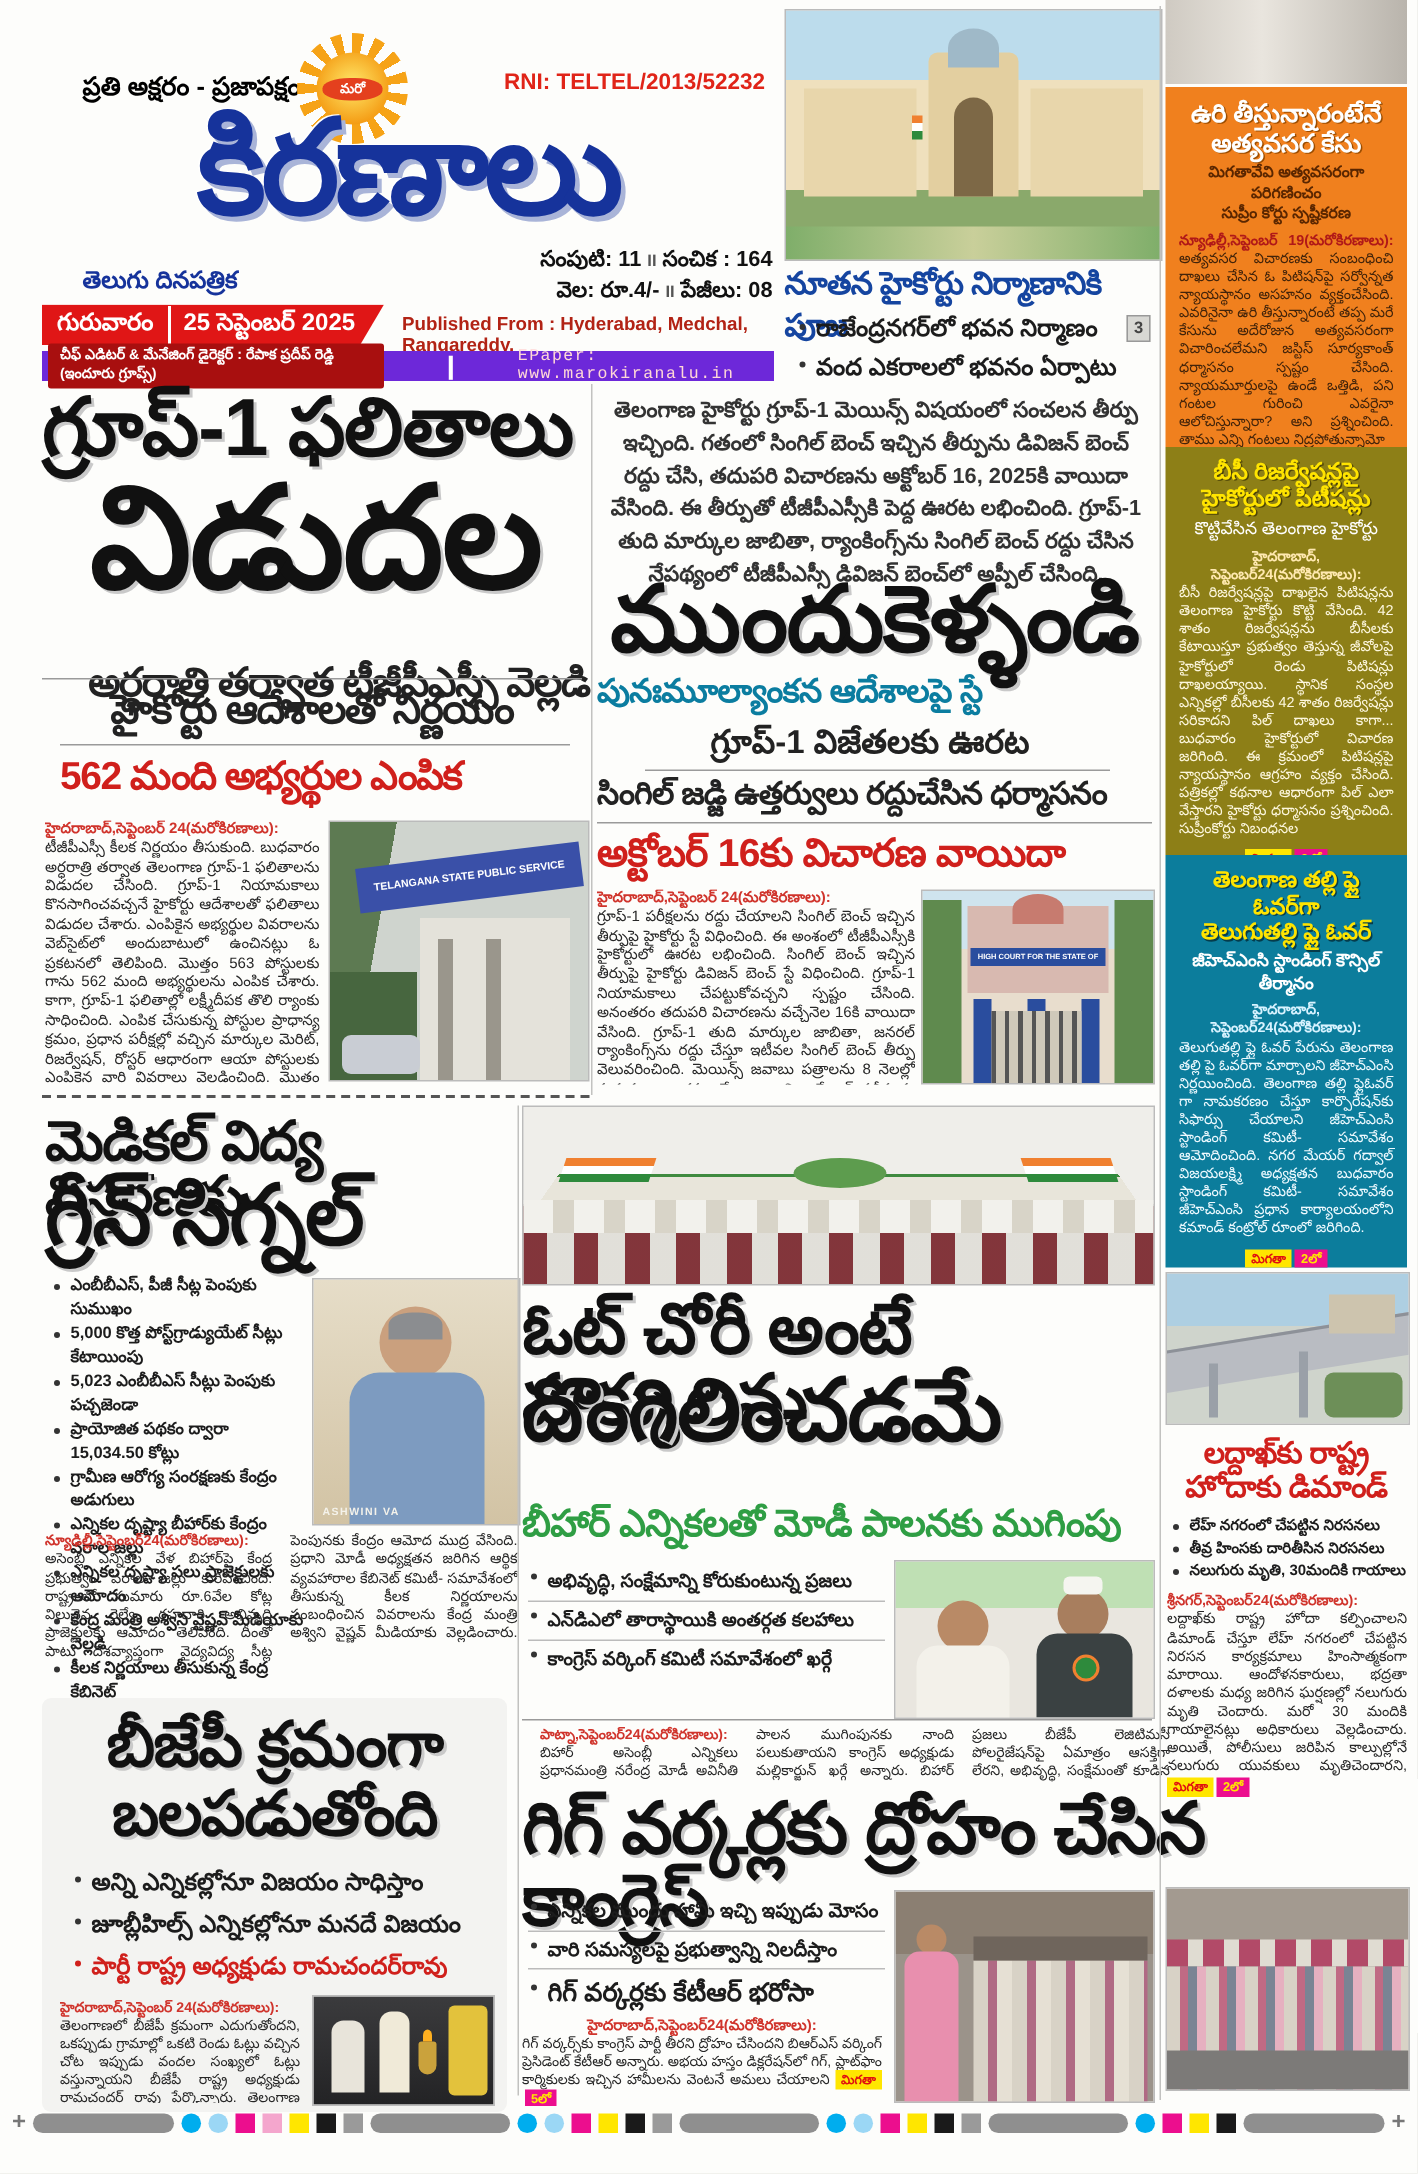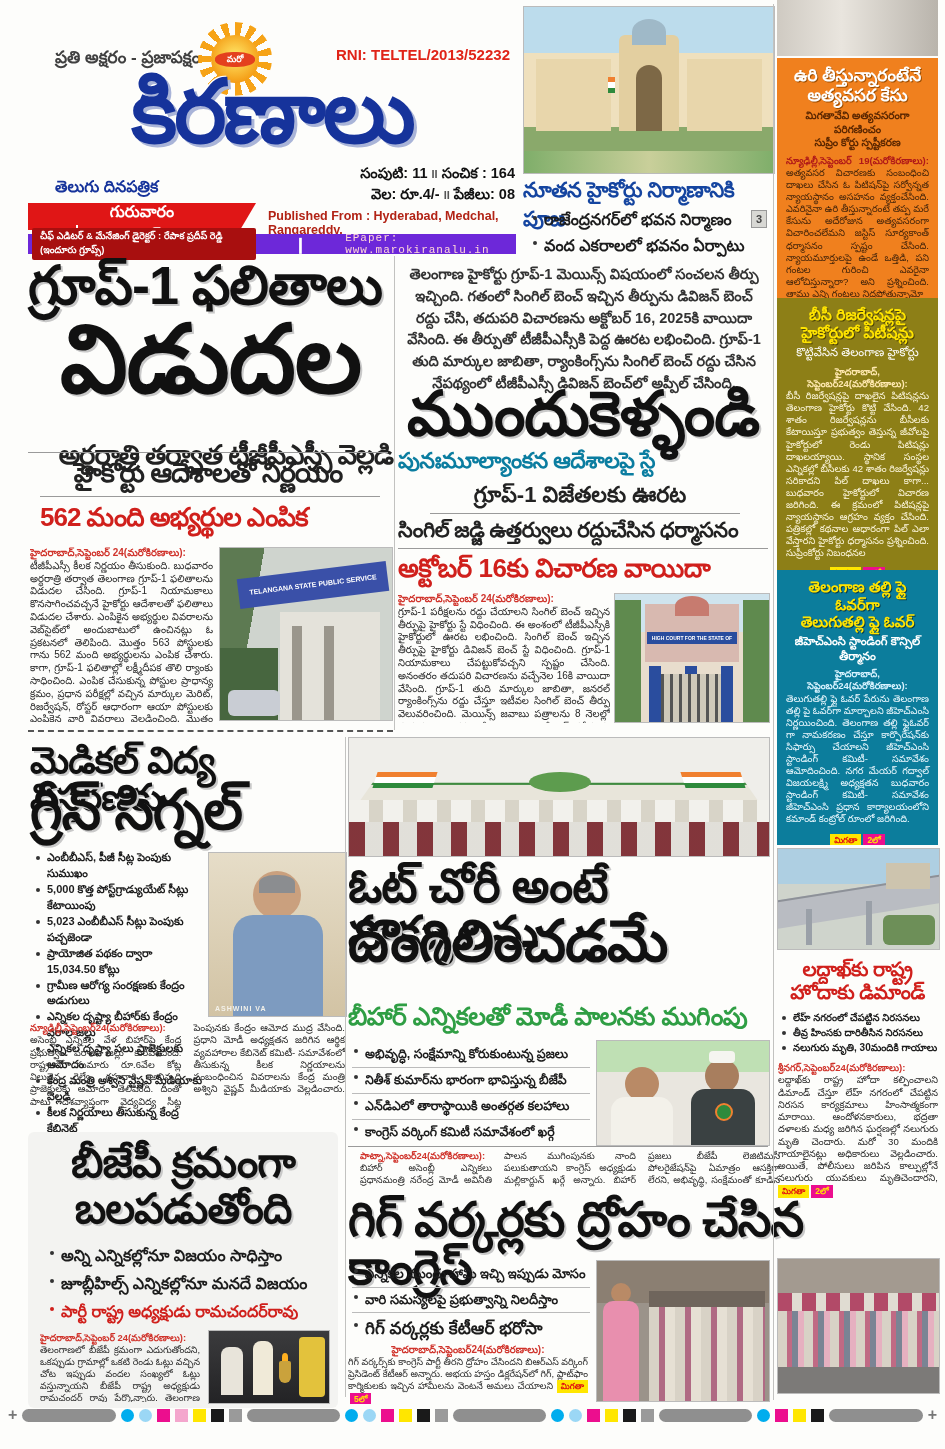--- a/index.html
+++ b/index.html
@@ -19,35 +19,35 @@
   .tag-more{display:inline-block;background:#ffe600;color:#e01010;font-weight:800;font-size:8.5px;padding:0 4px;line-height:13px;}
   .tag-page{display:inline-block;background:#ec0e8e;color:#ffe600;font-weight:800;font-size:8.5px;padding:0 4px;line-height:13px;margin-left:2px;}
   .bullets{list-style:none;margin:0;padding:0;}
   .bullets li{position:relative;padding-left:13px;font-weight:800;color:#1c1c1c;}
   .bullets li::before{content:"";position:absolute;left:2px;top:0.55em;width:4px;height:4px;border-radius:50%;background:#333;}
   .bullets li.red::before{background:#d0201c;}
   .photo{position:absolute;overflow:hidden;background:#d8d8d4;border:1px solid #bbb;}
   .box{position:absolute;overflow:hidden;padding:8px 9px;box-sizing:border-box;}
   .box h3{margin:0 0 3px 0;text-align:center;line-height:1.18;}
   .box .bd{font-size:9.6px;line-height:1.26;text-align:justify;}
-  .ribbon{position:absolute;background:#e01616;color:#fff;font-weight:800;display:flex;align-items:center;flex-direction:column;}
+  .ribbon{position:absolute;background:#e01616;color:#fff;font-weight:800;display:flex;align-items:center;}
   .mono{font-family:"Liberation Mono", monospace;}
   .center{text-align:center;}
   .regs{position:absolute;left:0;right:0;display:flex;align-items:center;gap:5px;padding:0 8px;}
   .regs .bar{height:13px;border-radius:7px;background:#8f8f8f;flex:1.6;}
   .regs .sq{width:13px;height:13px;flex:none;}
   .regs .ci{width:13px;height:13px;border-radius:50%;flex:none;}
   .regs .plus{color:#777;font-size:16px;font-weight:700;flex:none;}
 </style>
 </head>
 <body>
 
 <div class="page">
 
-  <div class="abs" style="left:55px;top:48px;width:220px;font-size:17px;font-weight:800;color:#404040;">ప్రతి అక్షరం - ప్రజాపక్షం</div>
+  <div class="abs" style="left:55px;top:48px;width:220px;font-size:17px;font-weight:800;color:#000000;">ప్రతి అక్షరం - ప్రజాపక్షం</div>
 
   <div class="abs" style="left:330px;top:46px;width:180px;text-align:right;font-size:15px;font-weight:800;color:#e02418;">RNI: TELTEL/2013/52232</div>
 
   <div class="abs" style="left:198px;top:22px;width:74px;height:74px;border-radius:50%;
               background:repeating-conic-gradient(#f6a317 0 12deg,#fdfdfb 12deg 24deg);">
     <div class="abs" style="left:13px;top:13px;width:48px;height:48px;border-radius:50%;background:radial-gradient(circle at 50% 45%,#ffe96a,#f49a12 75%);"></div>
     <div class="abs" style="left:17px;top:30px;width:40px;height:15px;border-radius:45%;background:#e4401e;color:#fff;font-size:9px;font-weight:700;text-align:center;line-height:15px;">మరో</div>
   </div>
 
   <div class="abs" style="left:28px;top:66px;width:488px;text-align:center;font-size:88px;font-weight:900;color:#16339b;
@@ -254,21 +254,20 @@
     <div class="abs" style="left:0;bottom:0;width:100%;height:52px;
          background:repeating-linear-gradient(90deg,#7a1f28 0 16px,#e9e7e2 16px 34px);opacity:0.85;"></div>
     <div class="abs" style="left:0;bottom:34px;width:100%;height:22px;
          background:repeating-linear-gradient(90deg,#f2f1ec 0 20px,#d8d4c8 20px 34px);"></div>
   </div>
   <div class="abs hl" style="left:348px;top:862px;width:420px;font-size:47px;">ఓట్ చోరీ అంటే హక్కులను</div>
   <div class="abs hl" style="left:348px;top:912px;width:420px;font-size:58px;">దొంగిలించడమే</div>
   <div class="abs subhead green" style="left:348px;top:1002px;width:420px;font-size:25px;letter-spacing:-0.5px;">బీహార్ ఎన్నికలతో మోడీ పాలనకు ముగింపు</div>
   <ul class="bullets abs" style="left:352px;top:1042px;width:238px;font-size:12.5px;line-height:2.0;">
     <li style="border-bottom:1px solid #bbb;">అభివృద్ధి, సంక్షేమాన్ని కోరుకుంటున్న ప్రజలు</li>
-    <li style="border-bottom:1px solid #bbb;">నితీశ్ కుమార్‌ను భారంగా భావిస్తున్న బీజేపీ</li>
     <li style="border-bottom:1px solid #bbb;">ఎన్‌డిఎలో తారాస్థాయికి అంతర్గత కలహాలు</li>
     <li>కాంగ్రెస్ వర్కింగ్ కమిటీ సమావేశంలో ఖర్గే</li>
   </ul>
   <div class="photo" style="left:596px;top:1040px;width:172px;height:104px;background:linear-gradient(#bfe0b4 0 30%,#e9e6df 30%);">
     <div class="abs" style="left:28px;top:26px;width:34px;height:34px;border-radius:50%;background:#b98a66;"></div>
     <div class="abs" style="left:14px;top:56px;width:62px;height:48px;border-radius:14px 14px 0 0;background:#f3f1ea;"></div>
     <div class="abs" style="left:108px;top:18px;width:34px;height:34px;border-radius:50%;background:#a87e5e;"></div>
     <div class="abs" style="left:112px;top:10px;width:26px;height:12px;border-radius:4px;background:#f5f5f0;"></div>
     <div class="abs" style="left:94px;top:48px;width:64px;height:56px;border-radius:14px 14px 0 0;background:#3a4142;"></div>
     <div class="abs" style="left:118px;top:62px;width:14px;height:14px;border-radius:50%;background:#2e8a3c;border:2px solid #f08030;"></div>

